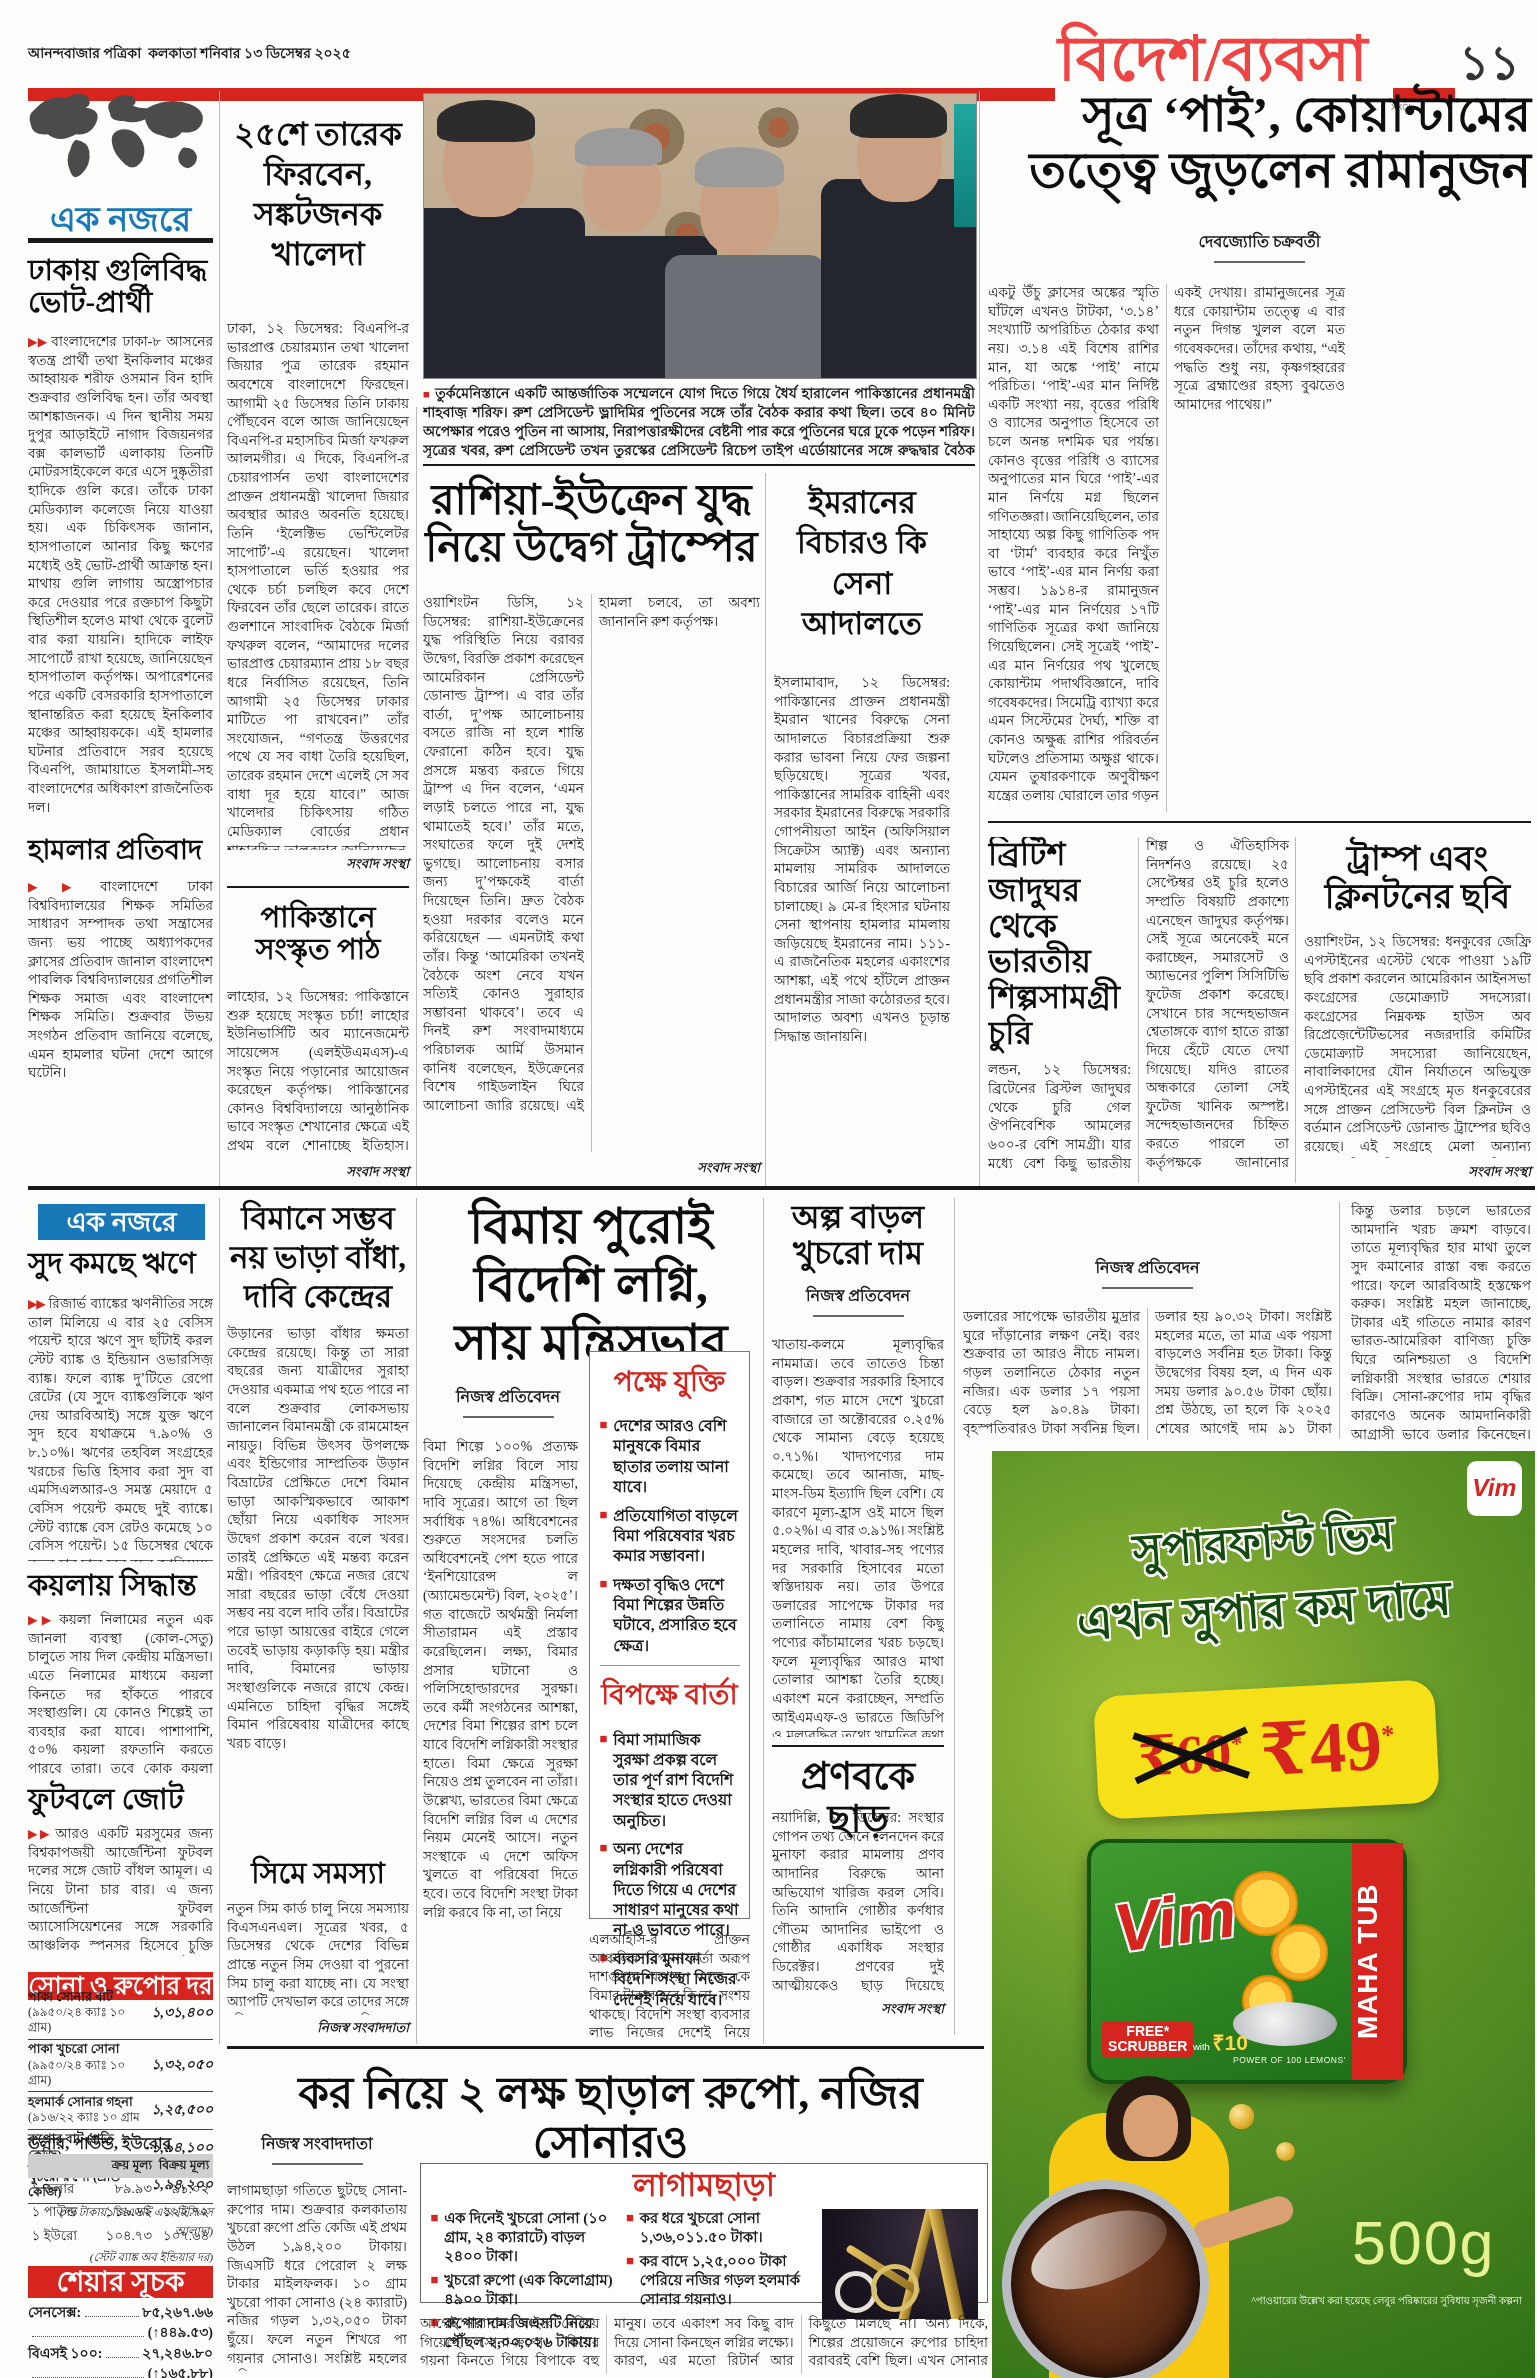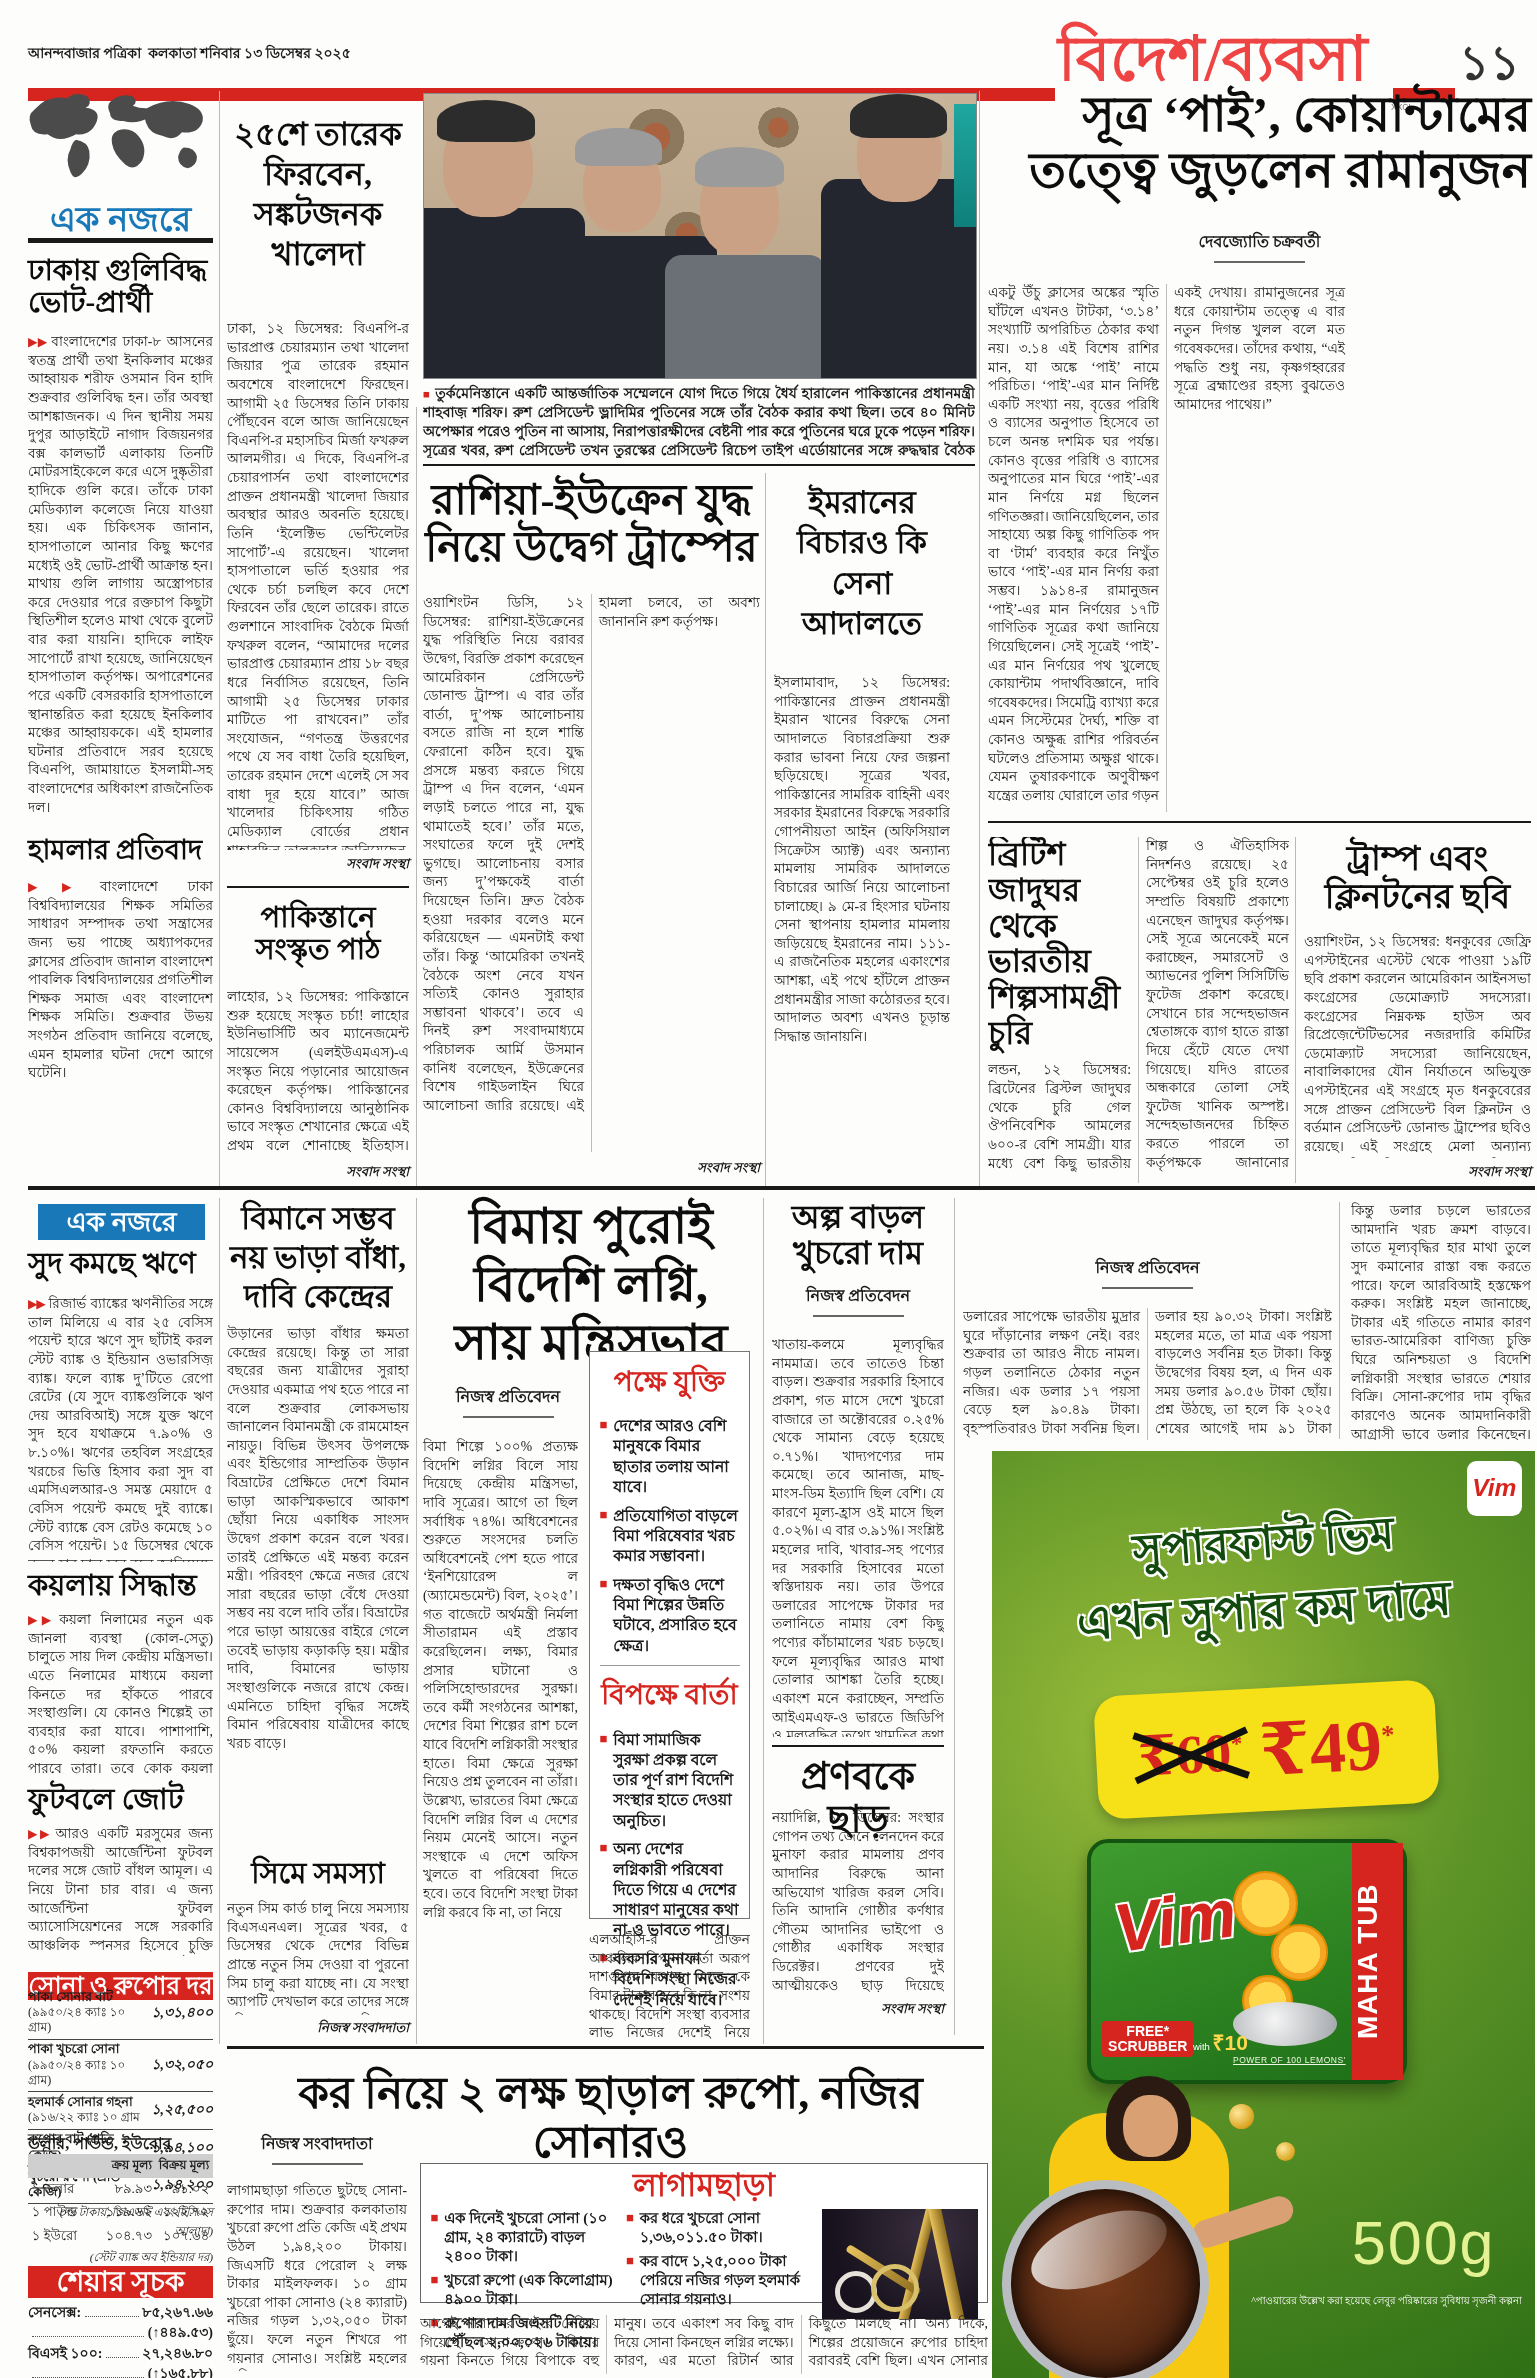--- a/index.html
+++ b/index.html
@@ -346,21 +346,21 @@
       <div class="lemon" style="left:180px;top:81px;width:53px;height:53px;"></div>
       <div class="lemon" style="left:151px;top:132px;width:47px;height:47px;"></div>
       <div style="position:absolute;left:142px;top:159px;width:104px;height:44px;border-radius:50%;background:radial-gradient(circle at 40% 40%,#f5f5f5,#9fa3a8);"></div>
       <div class="mahatub" style="right:0;top:0;width:51px;height:100%;font-size:28px;">MAHA TUB</div>
       <div class="freebox" style="left:11.4px;top:178px;font-size:14px;">
         <span>FREE*</span><br><span>SCRUBBER</span>
       </div>
       <div class="abs" style="left:102px;top:185px;color:#fff;font-family:'Liberation Sans',sans-serif;font-size:9.5px;">
         <span>with</span> <span style="font-size:21px;font-weight:bold;color:#ffd84d;">₹10</span>
       </div>
-      <div class="abs" style="left:142px;top:212px;color:#eef7e2;font-family:'Liberation Sans',sans-serif;font-size:8.5px;letter-spacing:0.5px;text-decoration:underline;">POWER OF 100 LEMONS'</div>
+      <div class="abs" style="left:142px;top:212px;color:#eef7e2;font-family:'Liberation Sans',sans-serif;font-size:8.5px;letter-spacing:0.5px;">POWER OF 100 LEMONS'</div>
     </div>
     <div class="coin" style="left:237px;top:653px;width:24.6px;height:24.6px;"></div>
     <div class="coin" style="left:284px;top:691px;width:19px;height:19px;"></div>
     <div class="coin" style="left:218px;top:719px;width:15px;height:15px;"></div>
     <div>
       <div style="position:absolute;left:57px;top:662px;width:180px;height:265px;background:#f7c912;border-radius:57px 57px 0 0;"></div>
       <div style="position:absolute;left:114px;top:625px;width:85px;height:85px;background:#2a1a12;border-radius:50% 50% 30% 30%;"></div>
       <div style="position:absolute;left:131px;top:644px;width:55px;height:62px;background:#d9a173;border-radius:46%;"></div>
       <div style="position:absolute;left:199px;top:757px;width:104px;height:28px;background:#d9a173;border-radius:15px;transform:rotate(-18deg);"></div>
     </div>

